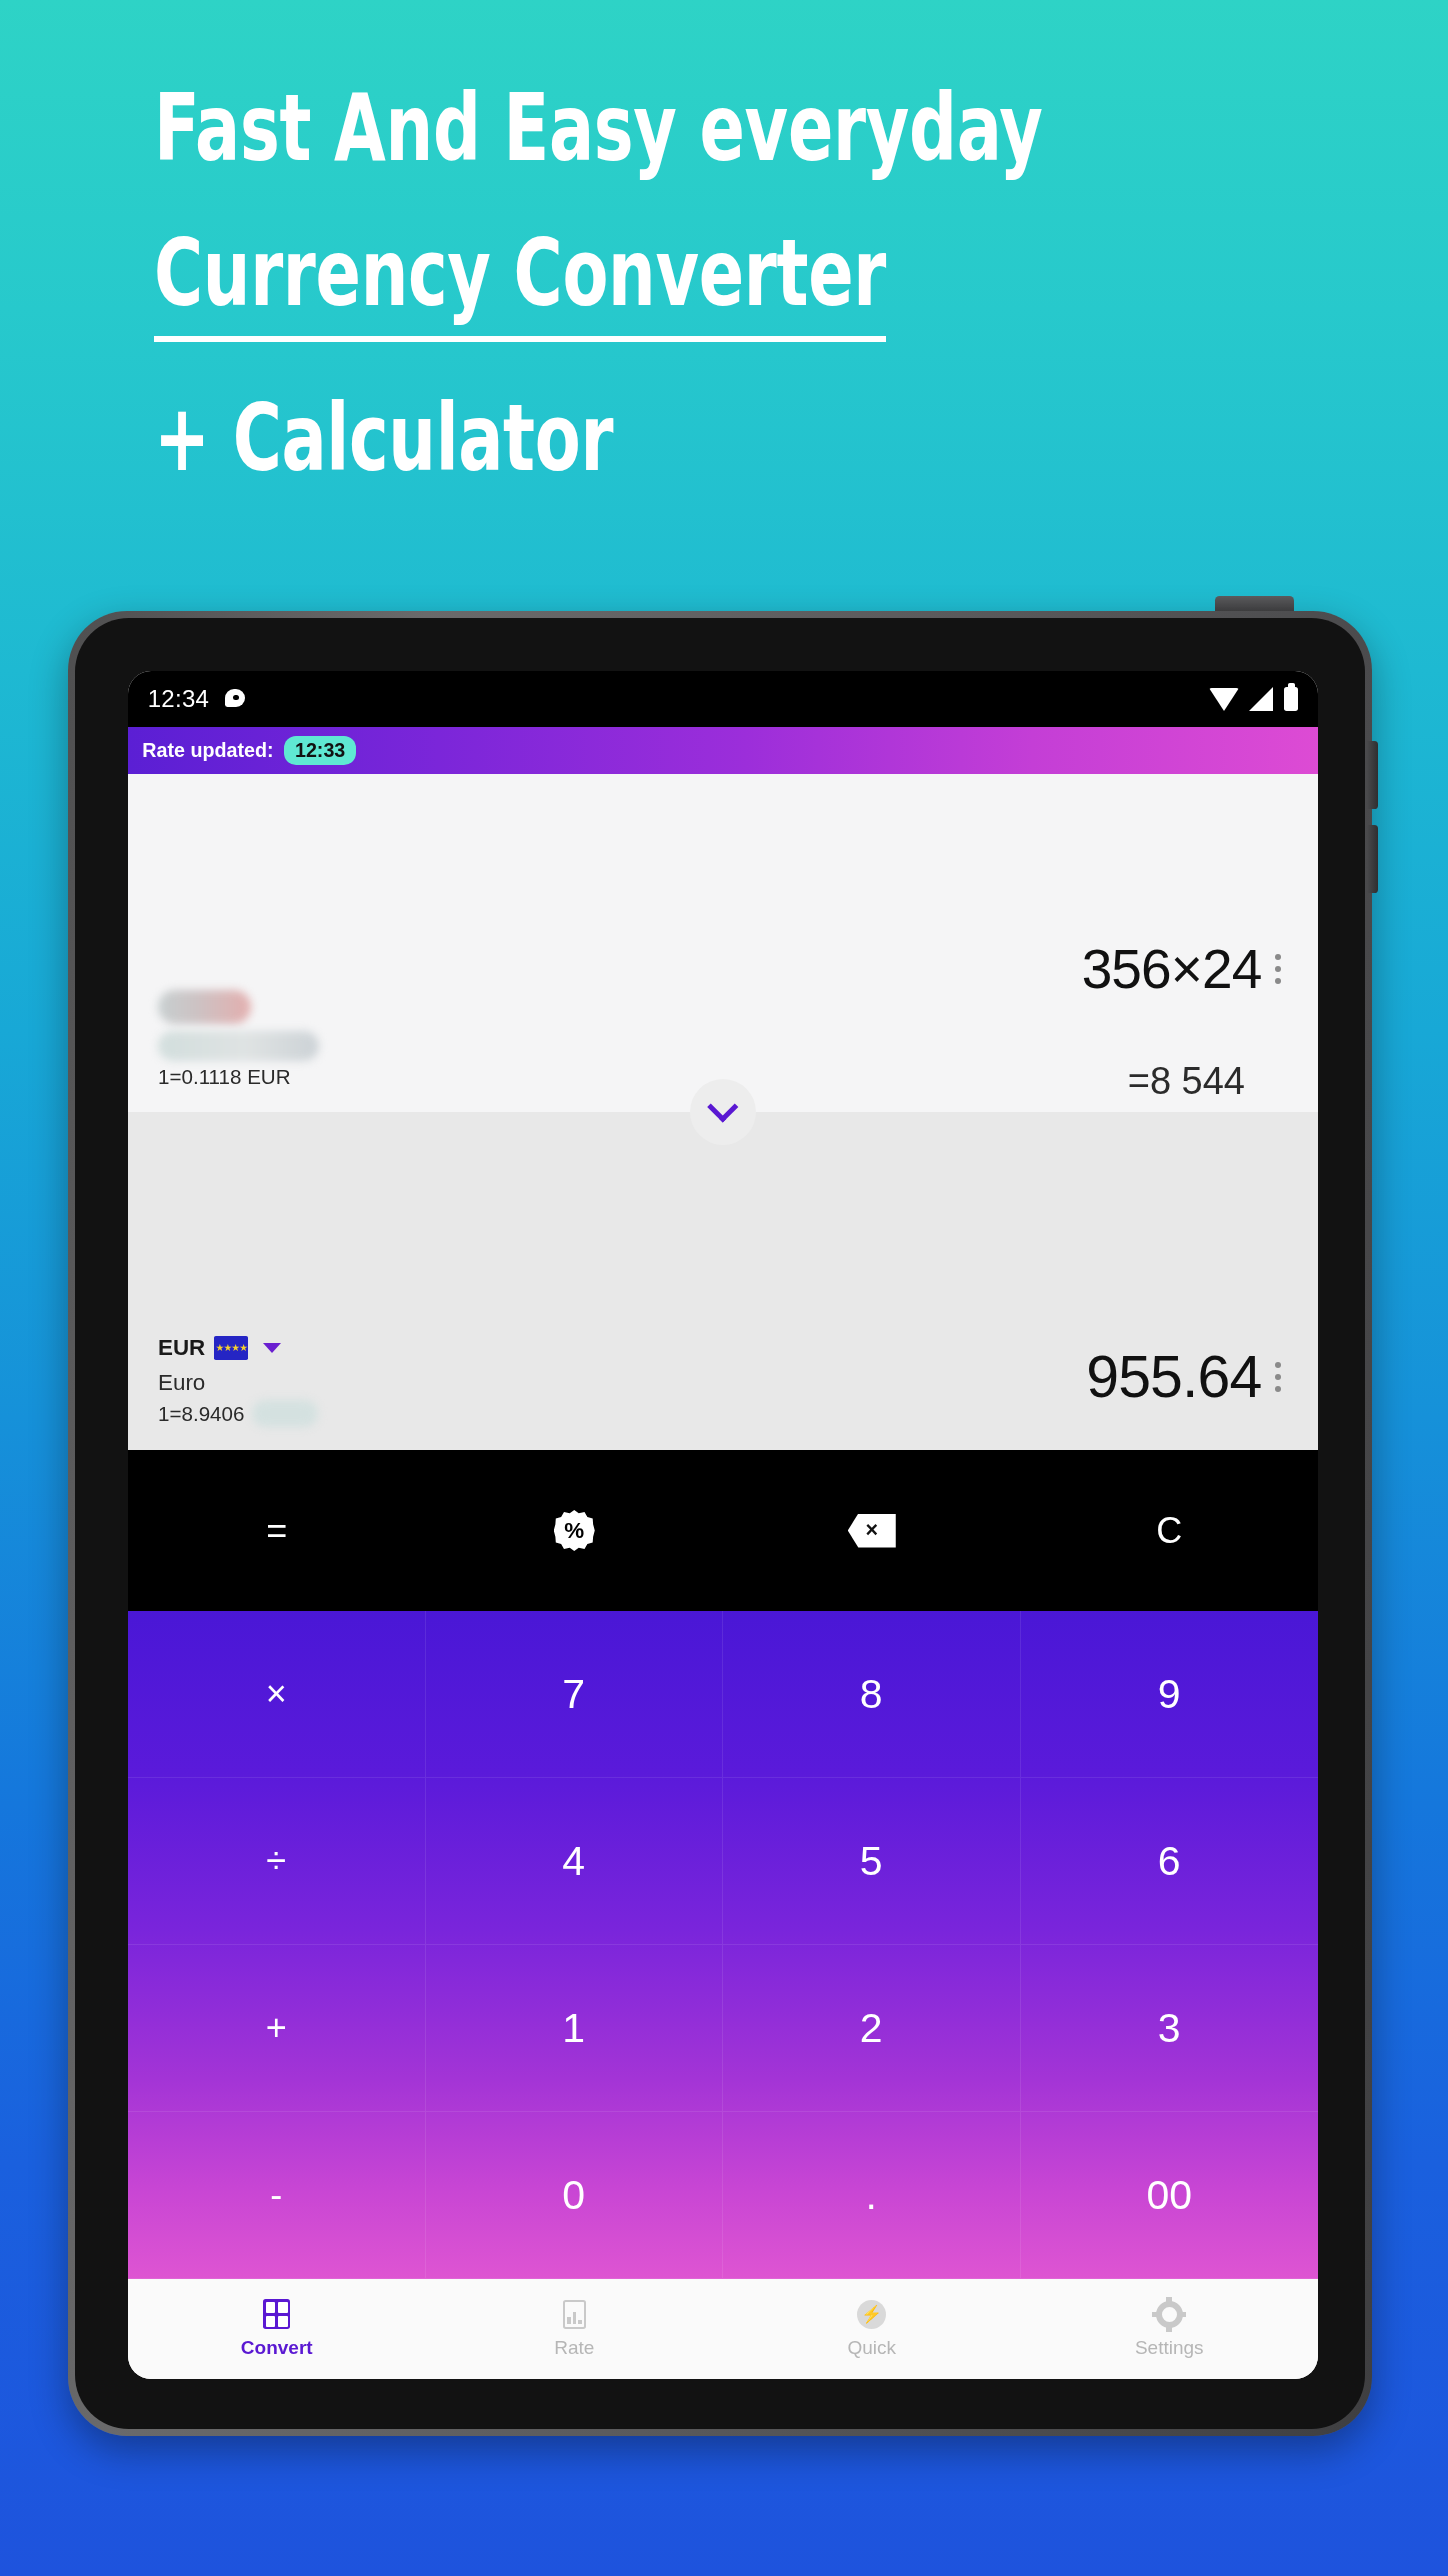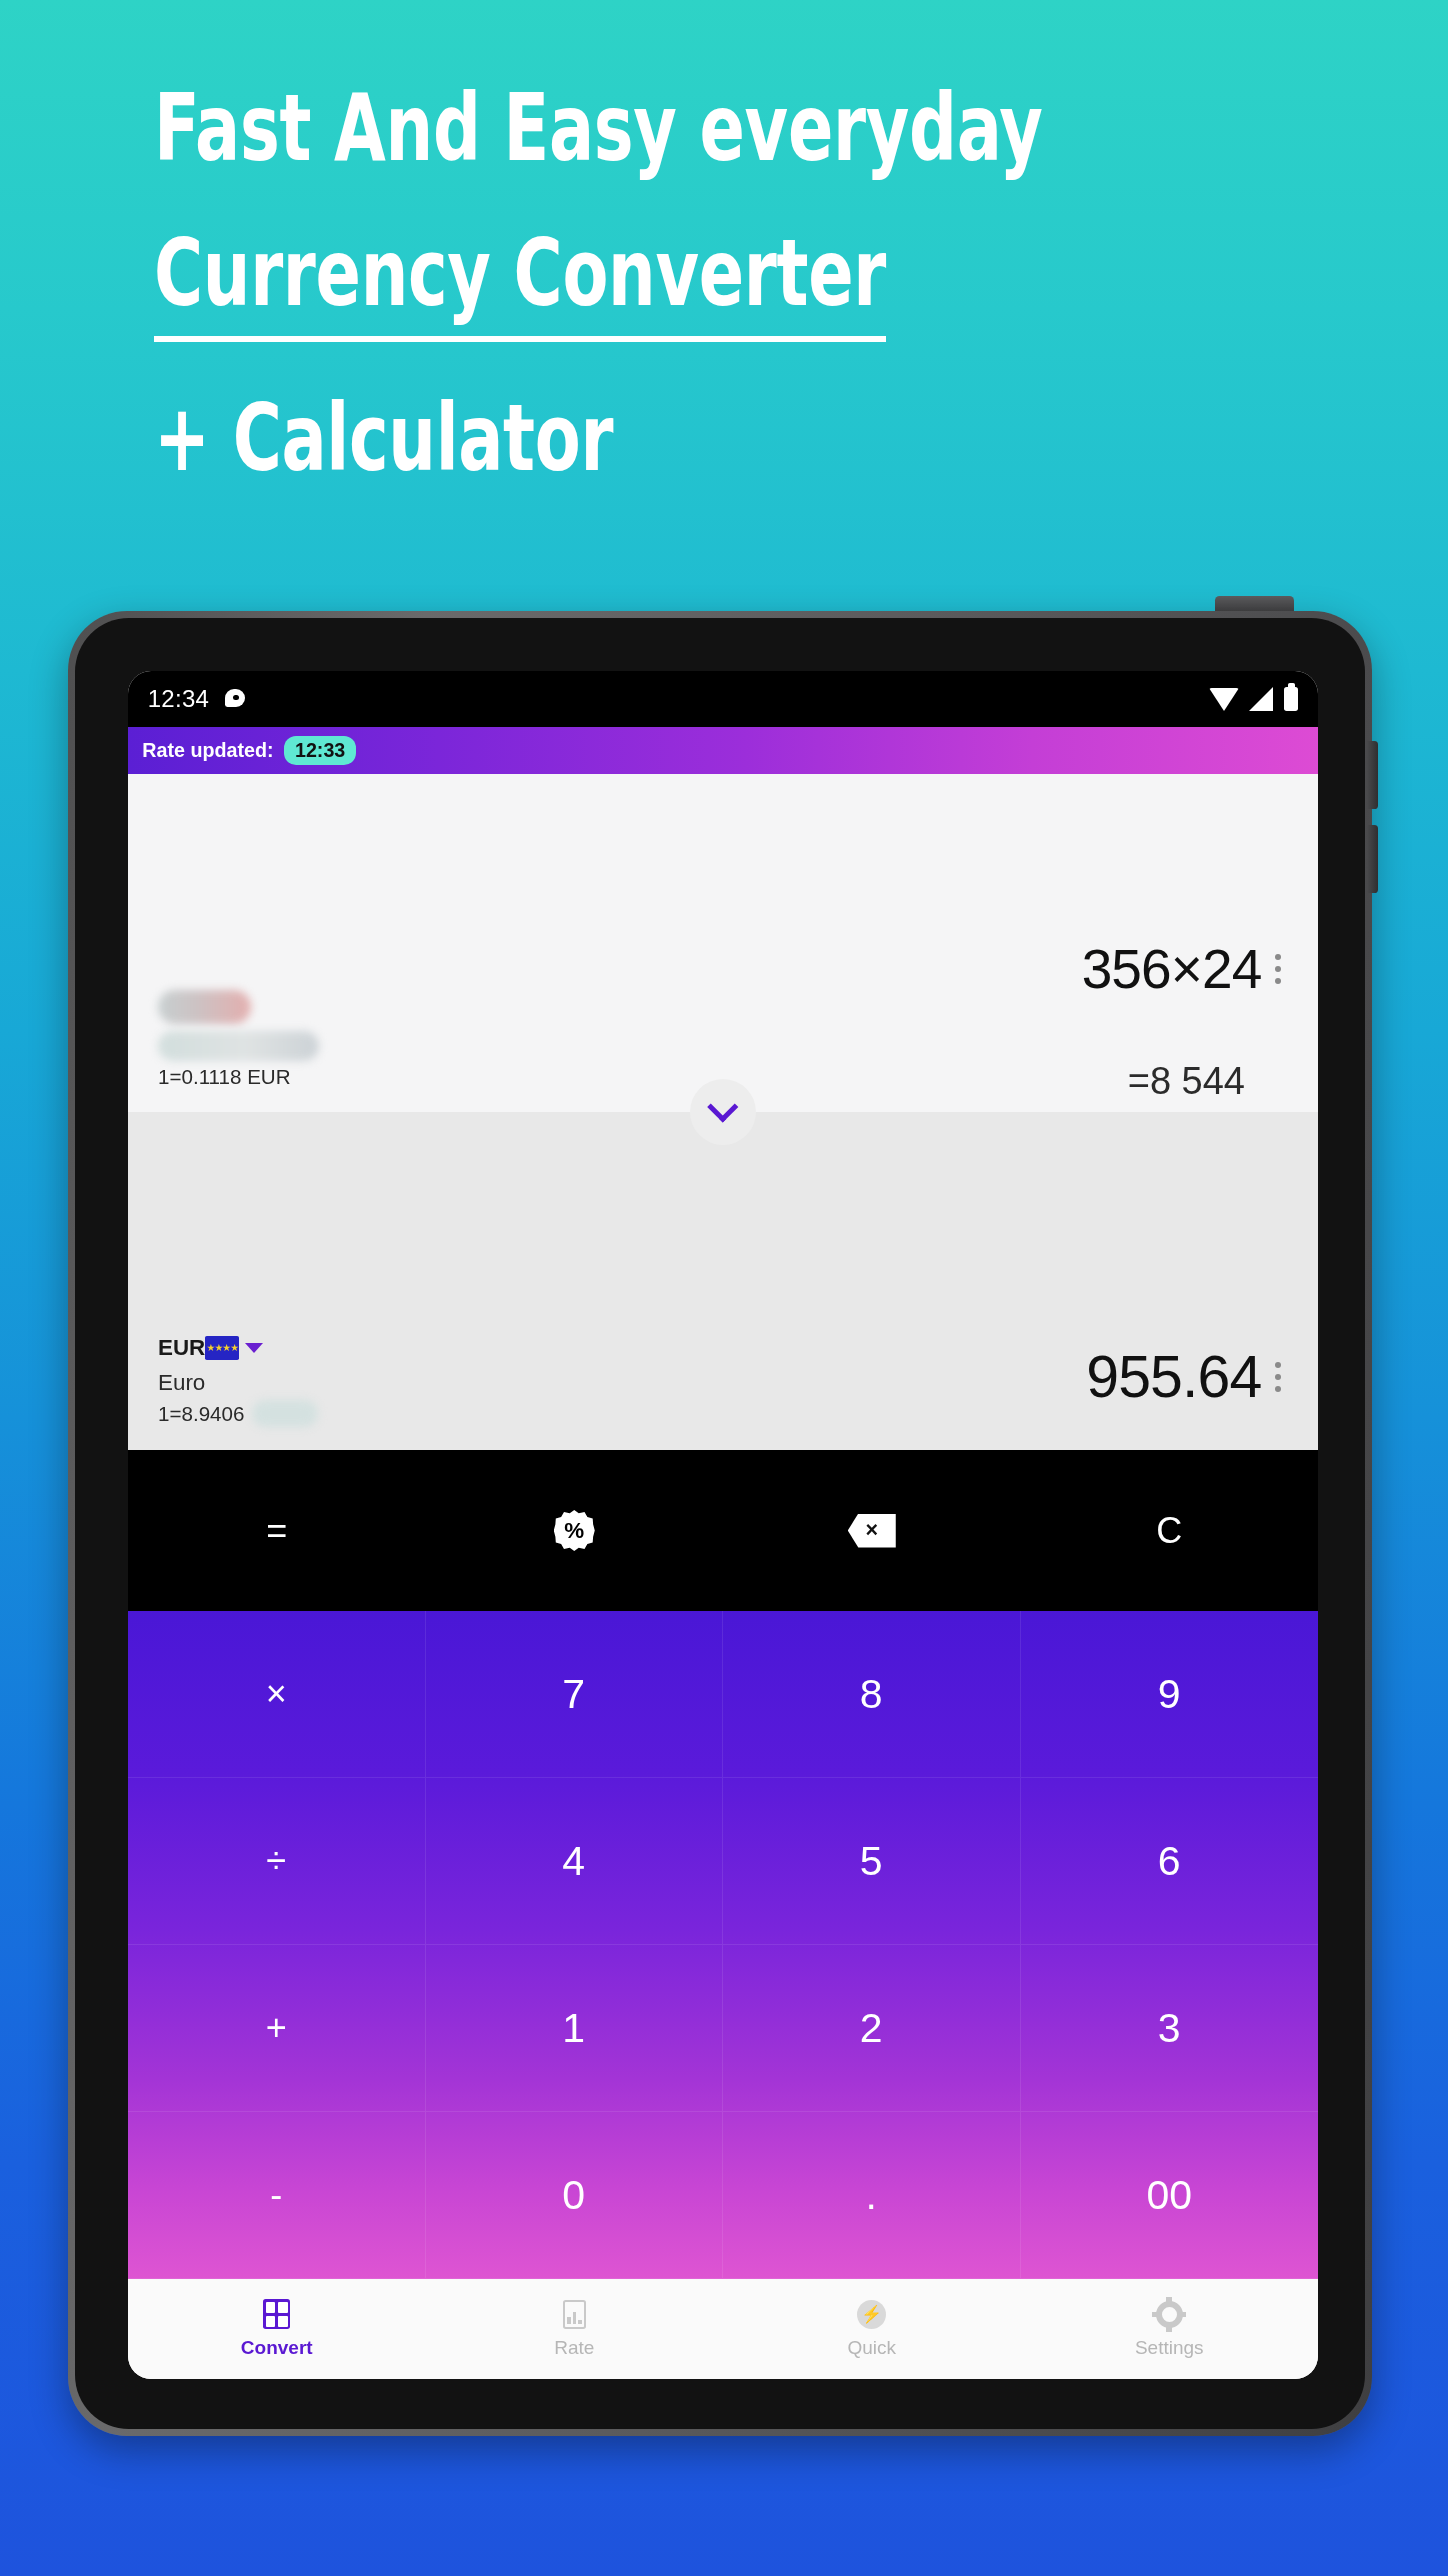--- a/index.html
+++ b/index.html
@@ -142,21 +142,21 @@
     padding: 0 30px;
   }
   .conv-row.from { background:#F5F5F6; }
   .conv-row.to   { background:#E8E8E8; }
 
   .cur-block {
     position:absolute;
     left: 30px;
     bottom: 23px;
   }
-  .cur-head { display:flex; align-items:center; height:30px; }
+  .cur-head { display:flex; align-items:center; gap:9px; height:30px; }
   .cur-code { font-size:22.4px; font-weight:700; color:#1a1a1a; }
   .flag-eu {
     width:34px;height:24px;background:#2525C4;border-radius:1.8px;position:relative;overflow:hidden;
     display:flex;align-items:center;justify-content:center;
   }
   .flag-eu .stars { color:#F7D22D; font-size:9.8px; line-height:1; letter-spacing:-0.9px; }
   .caret-down {
     width:0;height:0;border-left:9.8px solid transparent;border-right:9.8px solid transparent;
     border-top:10.7px solid #6A1FD0; margin-left:5.4px;
   }

